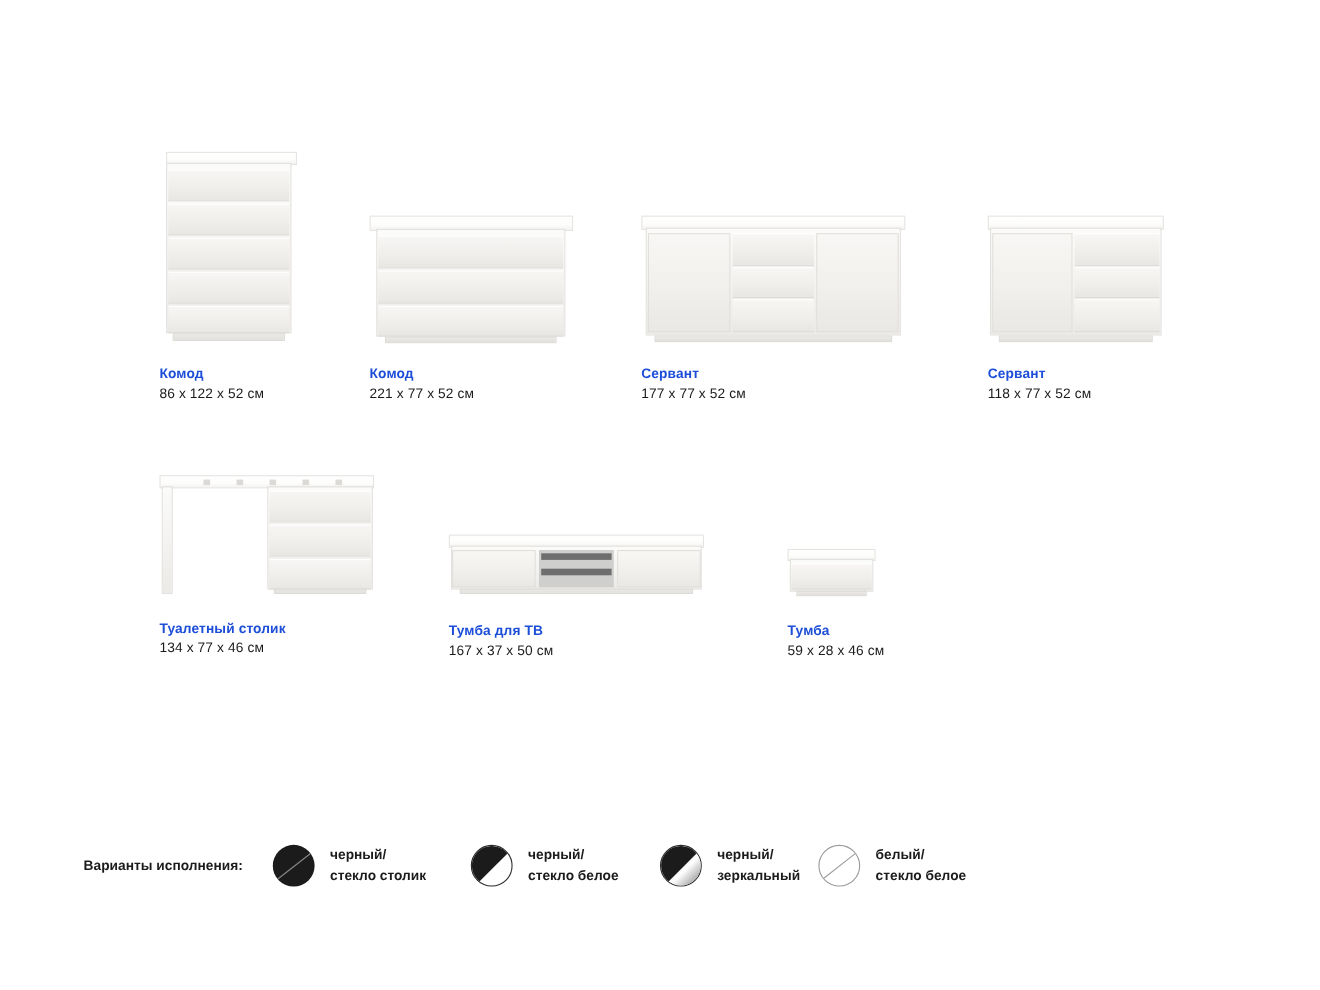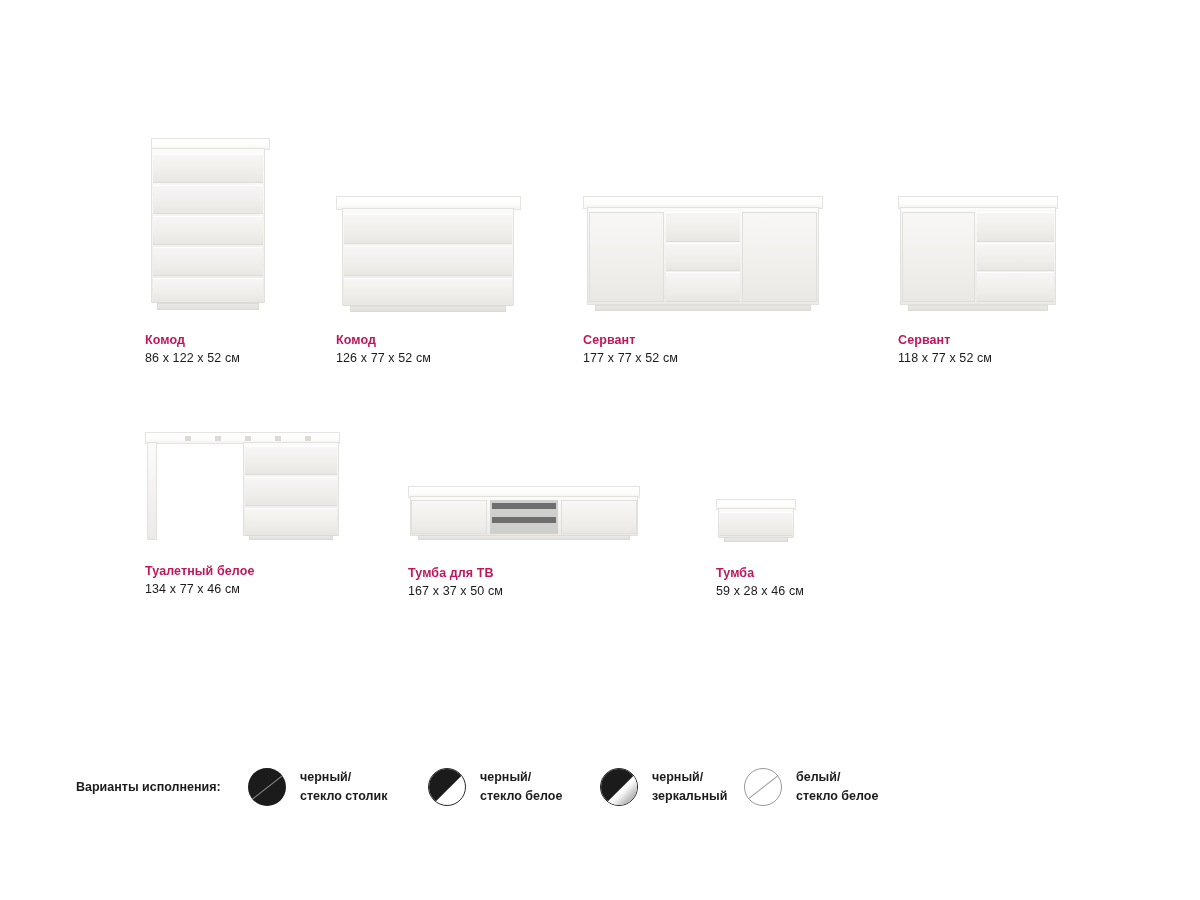--- a/index.html
+++ b/index.html
@@ -33,21 +33,21 @@
   .art {
     position: relative;
     width: 100%;
   }
   .caption { position: absolute; left: 0; }
   .caption .nm {
     font-size: 12.5px;
     font-weight: bold;
     letter-spacing: 0.1px;
     white-space: nowrap;
-    color: #be185d;
+    color: #1d4ed8;
   }
   .caption .dim {
     font-size: 12.5px;
     font-weight: normal;
     letter-spacing: 0.1px;
     margin-top: 4px;
     white-space: nowrap;
     color: #1b1b1b;
   }
 
@@ -210,21 +210,21 @@
     <div class="art" style="height:120px;">
       <div class="top-slab" style="left:0; top:0; width:185px; height:14px;"></div>
       <div class="body-box" style="left:6px; top:12px; width:172px; height:98px;"></div>
       <div class="drawer" style="left:8px; top:18px; width:168px; height:30px;"></div>
       <div class="drawer" style="left:8px; top:50px; width:168px; height:30px;"></div>
       <div class="drawer" style="left:8px; top:82px; width:168px; height:28px;"></div>
       <div class="plinth" style="left:14px; top:110px; width:156px; height:6px;"></div>
     </div>
     <div class="caption" style="top:137px;">
       <div class="nm">Комод</div>
-      <div class="dim">126 x 77 x 52 см</div>
+      <div class="dim">221 x 77 x 52 см</div>
     </div>
   </div>
 
   <div class="product" style="left:583px; top:196px; width:240px; height:175px;">
     <div class="art" style="height:120px;">
       <div class="top-slab" style="left:0; top:0; width:240px; height:13px;"></div>
       <div class="body-box" style="left:4px; top:11px; width:232px; height:98px;"></div>
       <div class="door" style="left:6px; top:16px; width:75px; height:90px;"></div>
       <div class="drawer" style="left:83px; top:16px; width:74px; height:30px;"></div>
       <div class="drawer" style="left:83px; top:47px; width:74px; height:28px;"></div>
@@ -263,21 +263,21 @@
       <div class="gap-line" style="left:130px; top:4px; width:6px; height:5px;"></div>
       <div class="gap-line" style="left:160px; top:4px; width:6px; height:5px;"></div>
       <div class="body-box" style="left:2px; top:10px; width:10px; height:98px;"></div>
       <div class="body-box" style="left:98px; top:10px; width:96px; height:94px;"></div>
       <div class="drawer" style="left:100px; top:14px; width:92px; height:29px;"></div>
       <div class="drawer" style="left:100px; top:45px; width:92px; height:29px;"></div>
       <div class="drawer" style="left:100px; top:76px; width:92px; height:28px;"></div>
       <div class="plinth" style="left:104px; top:103px; width:84px; height:5px;"></div>
     </div>
     <div class="caption" style="top:132px;">
-      <div class="nm">Туалетный белое</div>
+      <div class="nm">Туалетный столик</div>
       <div class="dim">134 x 77 x 46 см</div>
     </div>
   </div>
 
   <div class="product" style="left:408px; top:486px; width:232px; height:120px;">
     <div class="art" style="height:56px;">
       <div class="top-slab" style="left:0; top:0; width:232px; height:12px;"></div>
       <div class="body-box" style="left:2px; top:10px; width:228px; height:40px;"></div>
       <div class="door" style="left:3px; top:14px; width:76px; height:34px;"></div>
       <div class="niche" style="left:82px; top:14px; width:68px; height:34px;"></div>

